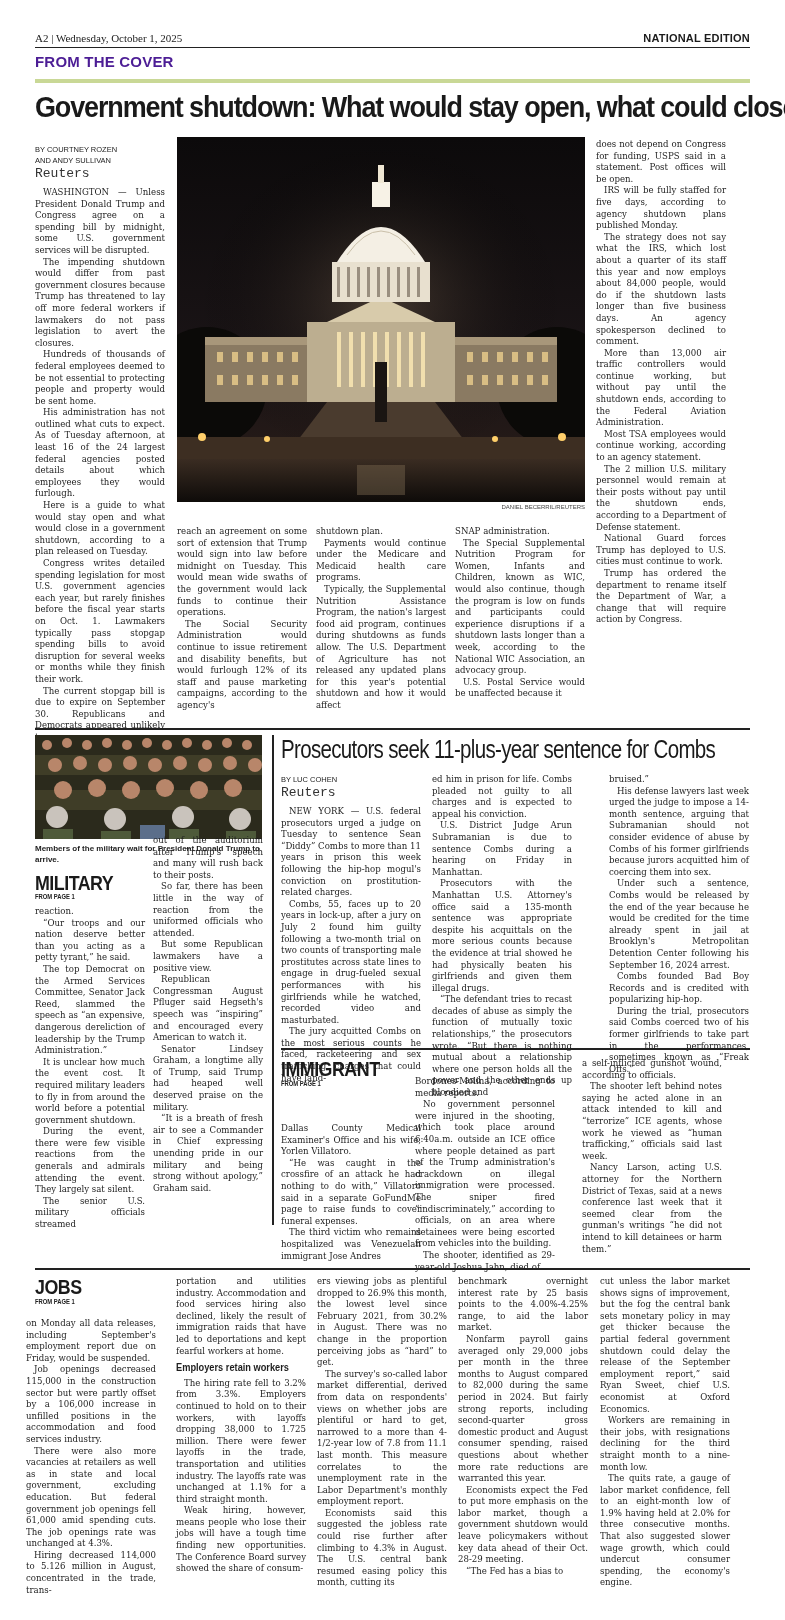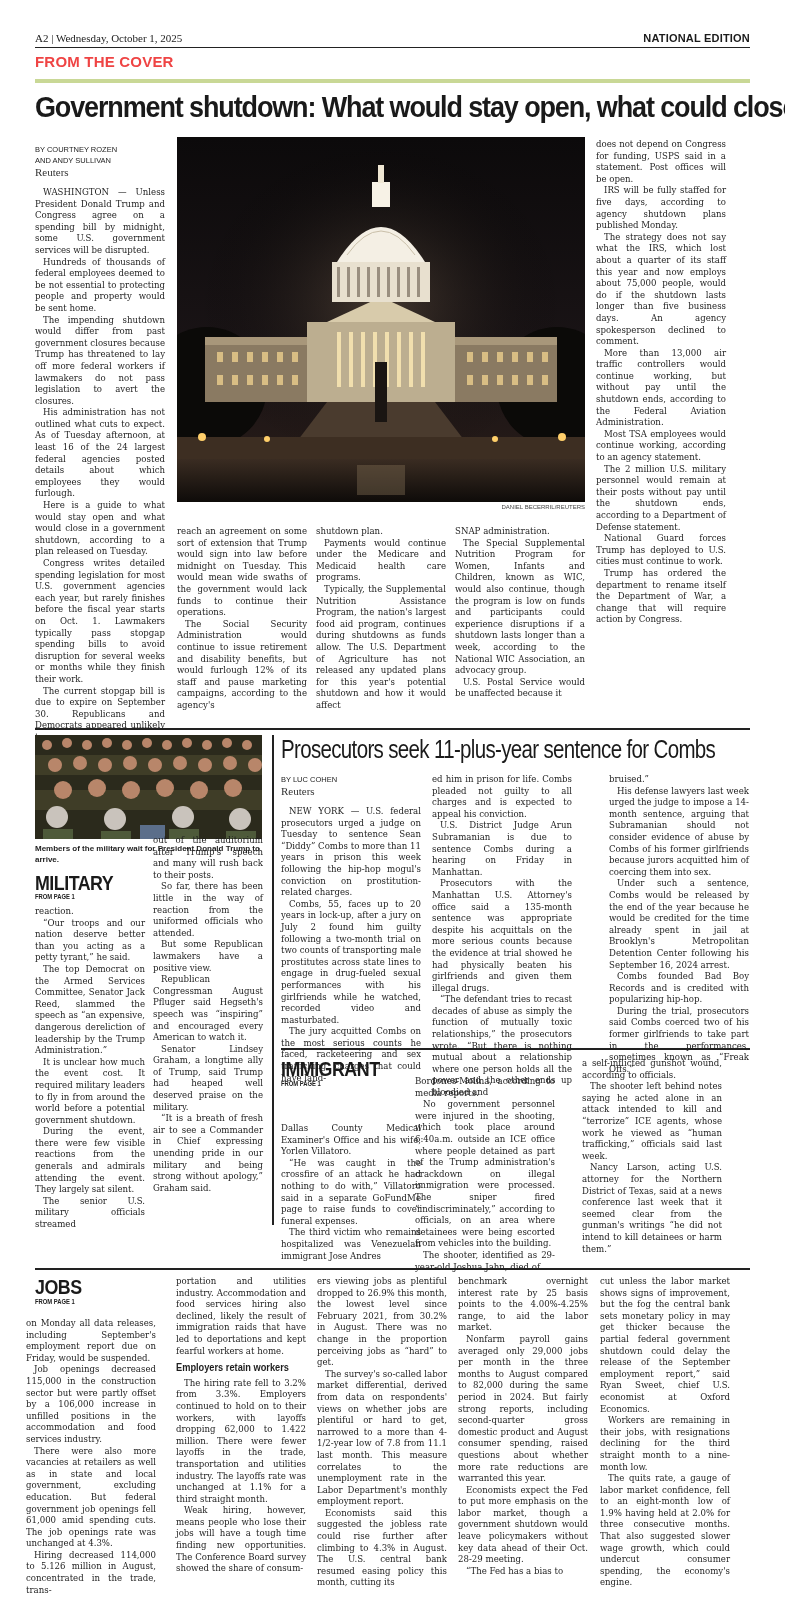--- a/index.html
+++ b/index.html
@@ -2,25 +2,25 @@
 <html><head>
 <meta charset="utf-8">
 <style>
   html, body { margin: 0; padding: 0; background: #ffffff; }
   body { width: 785px; height: 1620px; position: relative; overflow: hidden;
          font-family: "DejaVu Serif", "Liberation Serif", serif; color: #1b1b1b; }
   .abs { position: absolute; }
   .dateline { left: 35px; top: 32px; font-family: "Liberation Serif", serif; font-size: 11px; color: #222; }
   .edition { right: 35px; top: 32px; font-family: "Liberation Sans", sans-serif; font-weight: bold; font-size: 11px; letter-spacing: 0.2px; }
   .rule-top { left: 35px; top: 47px; width: 715px; height: 1px; background: #222; }
-  .section-label { left: 35px; top: 53px; font-family: "Liberation Sans", sans-serif; font-weight: bold; font-size: 15px; color: #ef4444; letter-spacing: 0.2px; }
+  .section-label { left: 35px; top: 53px; font-family: "Liberation Sans", sans-serif; font-weight: bold; font-size: 15px; color: #4c1d95; letter-spacing: 0.2px; }
   .rule-green { left: 35px; top: 79px; width: 715px; height: 4px; background: #c9d896; }
   .headline-main { left: 35px; top: 91px; width: 720px; font-family: "Liberation Sans", sans-serif; font-weight: bold; font-size: 29px; letter-spacing: -1.2px; transform: scaleX(0.93); transform-origin: left top; white-space: nowrap; color: #1a1a1a; }
   .byline { font-family: "Liberation Sans", sans-serif; font-weight: normal; font-size: 7.5px; line-height: 11px; color: #222; }
-  .agency { font-family: Liberation Serif, serif; font-size: 11px; color: #333; }
+  .agency { font-family: Liberation Mono, monospace; font-size: 13px; color: #333; }
   .col { font-size: 8.6px; line-height: 11.6px; text-align: justify; hyphens: manual; color: #1e1e1e; }
   .col p { margin: 0; text-indent: 8px; }
   .col p.noindent { text-indent: 0; }
   .photo-capitol { left: 177px; top: 137px; width: 408px; height: 365px; overflow: hidden; }
   .credit { font-family: "Liberation Sans", sans-serif; font-size: 6px; color: #444; text-align: right; }
   .rule-section { height: 1.5px; background: #222; }
   .vrule { width: 1.5px; background: #222; }
   .headline-2 { font-family: "Liberation Sans", sans-serif; font-size: 25px; letter-spacing: -0.8px; transform: scaleX(0.82); transform-origin: left top; white-space: nowrap; color: #1a1a1a; }
   .kicker-big { font-family: "Liberation Sans", sans-serif; font-weight: bold; font-size: 21px; letter-spacing: -0.6px; transform: scaleX(0.85); transform-origin: left top; white-space: nowrap; color: #1a1a1a; line-height: 22px; }
   .from-page { font-family: "Liberation Sans", sans-serif; font-weight: bold; font-size: 6.5px; transform: scaleX(0.9); transform-origin: left top; color: #222; }
@@ -39,22 +39,22 @@
 <h1 class="abs headline-main" style="margin:0;">Government shutdown: What would stay open, what could close</h1>
 
 <div class="abs" style="left:35px; top:144px; width:130px;">
   <div class="byline">BY COURTNEY ROZEN</div>
   <div class="byline">AND ANDY SULLIVAN</div>
   <div class="agency">Reuters</div>
 </div>
 
 <div class="abs col" style="left:35px; top:187px; width:130px;">
   <p>WASHINGTON — Unless President Donald Trump and Congress agree on a spending bill by midnight, some U.S. government services will be disrupted.</p>
+  <p>The impending shutdown would differ from past government closures because Trump has threatened to lay off more federal workers if lawmakers do not pass legislation to avert the closures.</p>
   <p>Hundreds of thousands of federal employees deemed to be not essential to protecting people and property would be sent home.</p>
-  <p>The impending shutdown would differ from past government closures because Trump has threatened to lay off more federal workers if lawmakers do not pass legislation to avert the closures.</p>
   <p>His administration has not outlined what cuts to expect. As of Tuesday afternoon, at least 16 of the 24 largest federal agencies posted details about which employees they would furlough.</p>
   <p>Here is a guide to what would stay open and what would close in a government shutdown, according to a plan released on Tuesday.</p>
   <p>Congress writes detailed spending legislation for most U.S. government agencies each year, but rarely finishes before the fiscal year starts on Oct. 1. Lawmakers typically pass stopgap spending bills to avoid disruption for several weeks or months while they finish their work.</p>
   <p>The current stopgap bill is due to expire on September 30. Republicans and Democrats appeared unlikely to</p>
 </div>
 
 <div class="abs photo-capitol">
   <svg width="408" height="365" viewBox="0 0 408 365">
     <defs>
       <linearGradient id="sky" x1="0" y1="0" x2="0" y2="1">
@@ -163,21 +163,21 @@
   <p>Typically, the Supplemental Nutrition Assistance Program, the nation's largest food aid program, continues during shutdowns as funds allow. The U.S. Department of Agriculture has not released any updated plans for this year's potential shutdown and how it would affect</p>
 </div>
 <div class="abs col" style="left:455px; top:526px; width:130px;">
   <p class="noindent">SNAP administration.</p>
   <p>The Special Supplemental Nutrition Program for Women, Infants and Children, known as WIC, would also continue, though the program is low on funds and participants could experience disruptions if a shutdown lasts longer than a week, according to the National WIC Association, an advocacy group.</p>
   <p>U.S. Postal Service would be unaffected because it</p>
 </div>
 <div class="abs col" style="left:596px; top:139px; width:130px;">
   <p class="noindent">does not depend on Congress for funding, USPS said in a statement. Post offices will be open.</p>
   <p>IRS will be fully staffed for five days, according to agency shutdown plans published Monday.</p>
-  <p>The strategy does not say what the IRS, which lost about a quarter of its staff this year and now employs about 75,000 people, would do if the shutdown lasts longer than five business days. An agency spokesperson declined to comment.</p>
+  <p>The strategy does not say what the IRS, which lost about a quarter of its staff this year and now employs about 84,000 people, would do if the shutdown lasts longer than five business days. An agency spokesperson declined to comment.</p>
   <p>More than 13,000 air traffic controllers would continue working, but without pay until the shutdown ends, according to the Federal Aviation Administration.</p>
   <p>Most TSA employees would continue working, according to an agency statement.</p>
   <p>The 2 million U.S. military personnel would remain at their posts without pay until the shutdown ends, according to a Department of Defense statement.</p>
   <p>National Guard forces Trump has deployed to U.S. cities must continue to work.</p>
   <p>Trump has ordered the department to rename itself the Department of War, a change that will require action by Congress.</p>
 </div>
 
 <div class="abs rule-section" style="left:35px; top:728px; width:715px;"></div>
 
 <div class="abs" style="left:35px; top:735px; width:227px; height:104px; overflow:hidden;">
@@ -305,21 +305,21 @@
 
 <div class="abs col" style="left:26px; top:1318px; width:130px;">
   <p class="noindent">on Monday all data releases, including September's employment report due on Friday, would be suspended.</p>
   <p>Job openings decreased 115,000 in the construction sector but were partly offset by a 106,000 increase in unfilled positions in the accommodation and food services industry.</p>
   <p>There were also more vacancies at retailers as well as in state and local government, excluding education. But federal government job openings fell 61,000 amid spending cuts. The job openings rate was unchanged at 4.3%.</p>
   <p>Hiring decreased 114,000 to 5.126 million in August, concentrated in the trade, trans-</p>
 </div>
 <div class="abs col" style="left:176px; top:1276px; width:130px;">
   <p class="noindent">portation and utilities industry. Accommodation and food services hiring also declined, likely the result of immigration raids that have led to deportations and kept fearful workers at home.</p>
   <div class="subhead">Employers retain workers</div>
-  <p>The hiring rate fell to 3.2% from 3.3%. Employers continued to hold on to their workers, with layoffs dropping 62,000 to 1.422 million. There were fewer layoffs in the trade, transportation and utilities industry. The layoffs rate was unchanged at 1.1% for a third straight month.</p>
+  <p>The hiring rate fell to 3.2% from 3.3%. Employers continued to hold on to their workers, with layoffs dropping 38,000 to 1.725 million. There were fewer layoffs in the trade, transportation and utilities industry. The layoffs rate was unchanged at 1.1% for a third straight month.</p>
   <p>Weak hiring, however, means people who lose their jobs will have a tough time finding new opportunities. The Conference Board survey showed the share of consum-</p>
 </div>
 <div class="abs col" style="left:317px; top:1276px; width:130px;">
   <p class="noindent">ers viewing jobs as plentiful dropped to 26.9% this month, the lowest level since February 2021, from 30.2% in August. There was no change in the proportion perceiving jobs as “hard” to get.</p>
   <p>The survey's so-called labor market differential, derived from data on respondents' views on whether jobs are plentiful or hard to get, narrowed to a more than 4-1/2-year low of 7.8 from 11.1 last month. This measure correlates to the unemployment rate in the Labor Department's monthly employment report.</p>
   <p>Economists said this suggested the jobless rate could rise further after climbing to 4.3% in August. The U.S. central bank resumed easing policy this month, cutting its</p>
 </div>
 <div class="abs col" style="left:458px; top:1276px; width:130px;">
   <p class="noindent">benchmark overnight interest rate by 25 basis points to the 4.00%-4.25% range, to aid the labor market.</p>
   <p>Nonfarm payroll gains averaged only 29,000 jobs per month in the three months to August compared to 82,000 during the same period in 2024. But fairly strong reports, including second-quarter gross domestic product and August consumer spending, raised questions about whether more rate reductions are warranted this year.</p>

